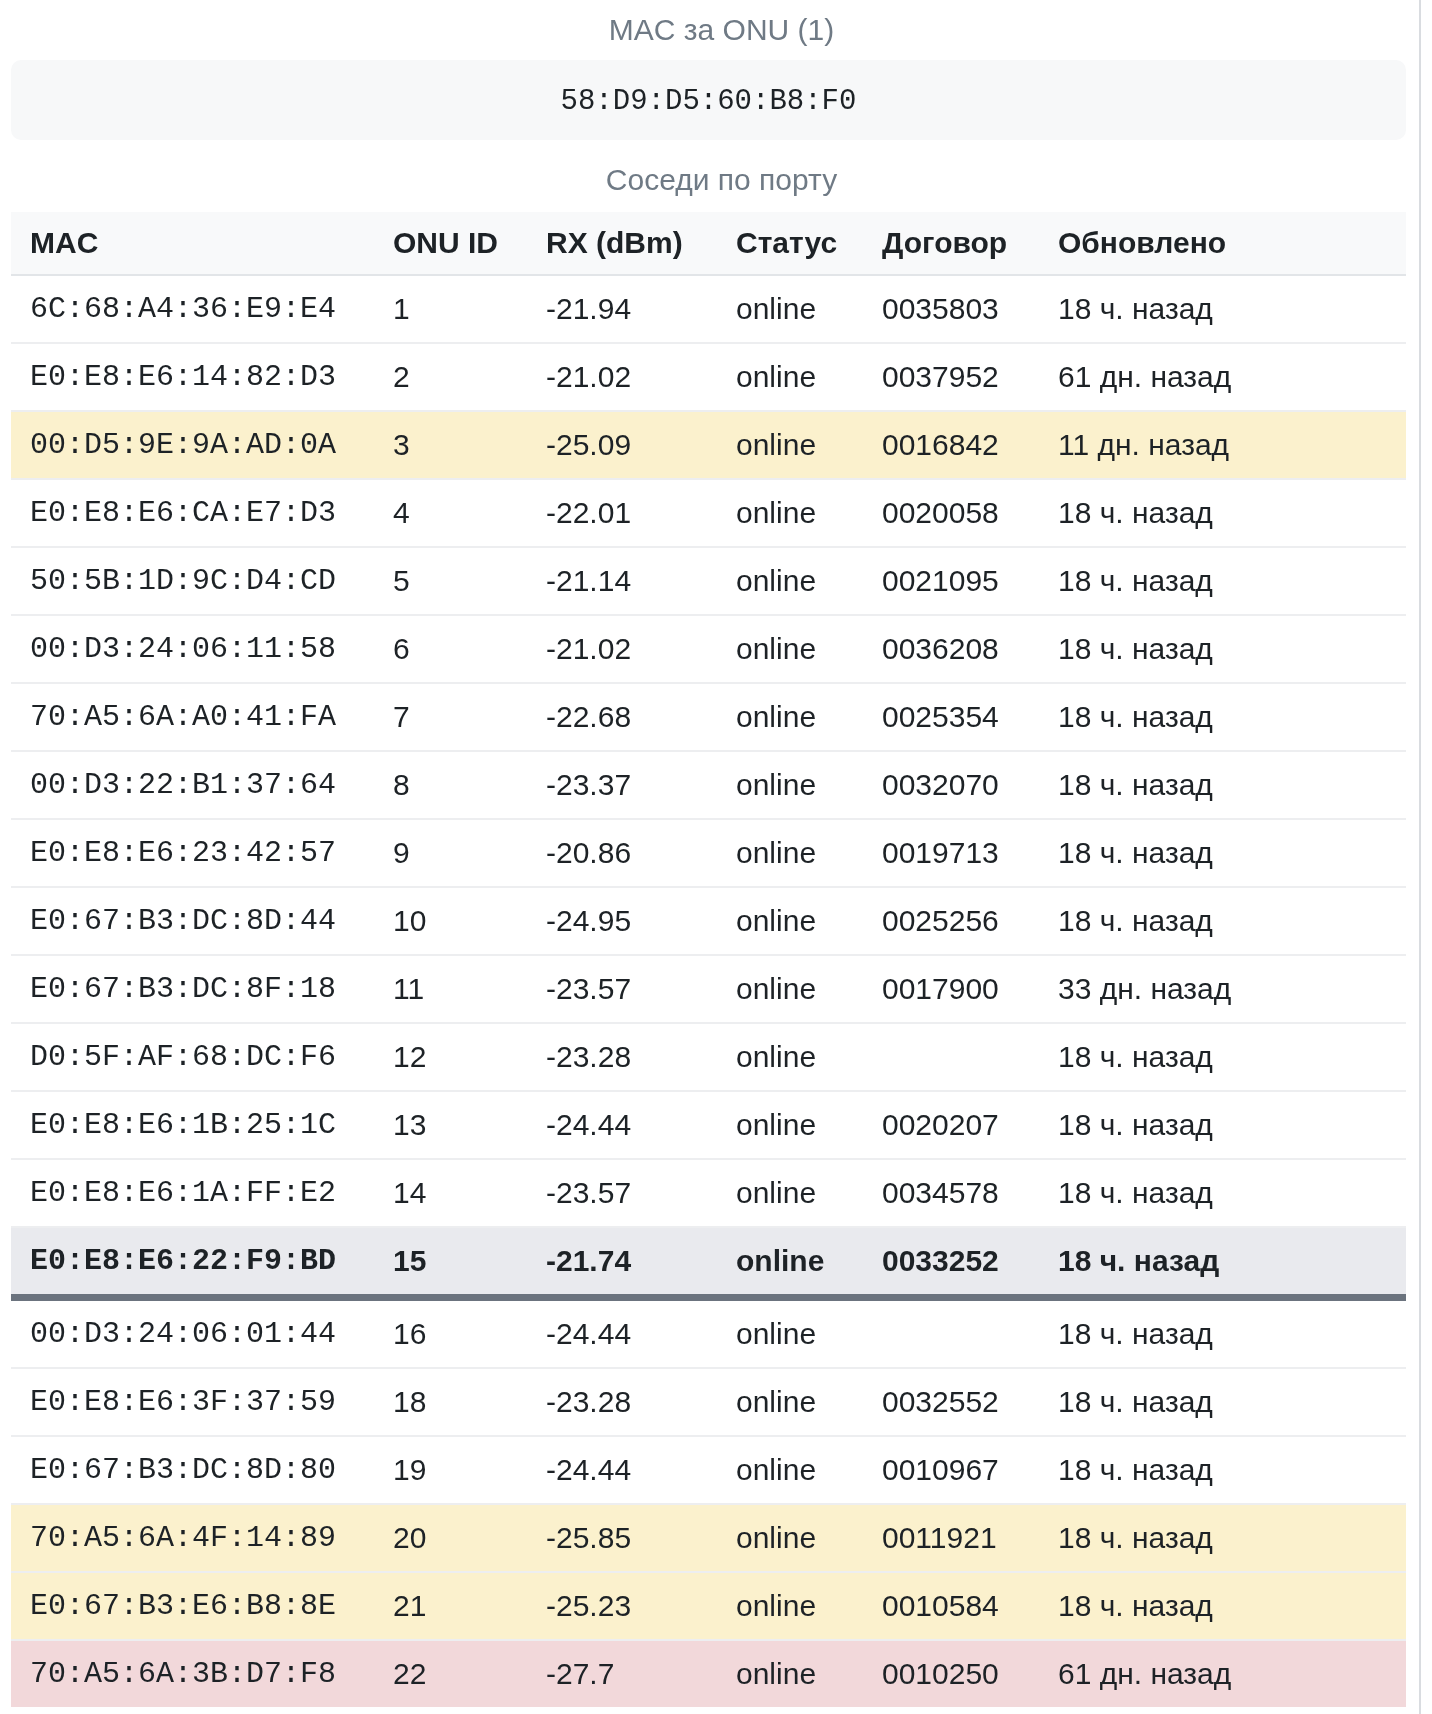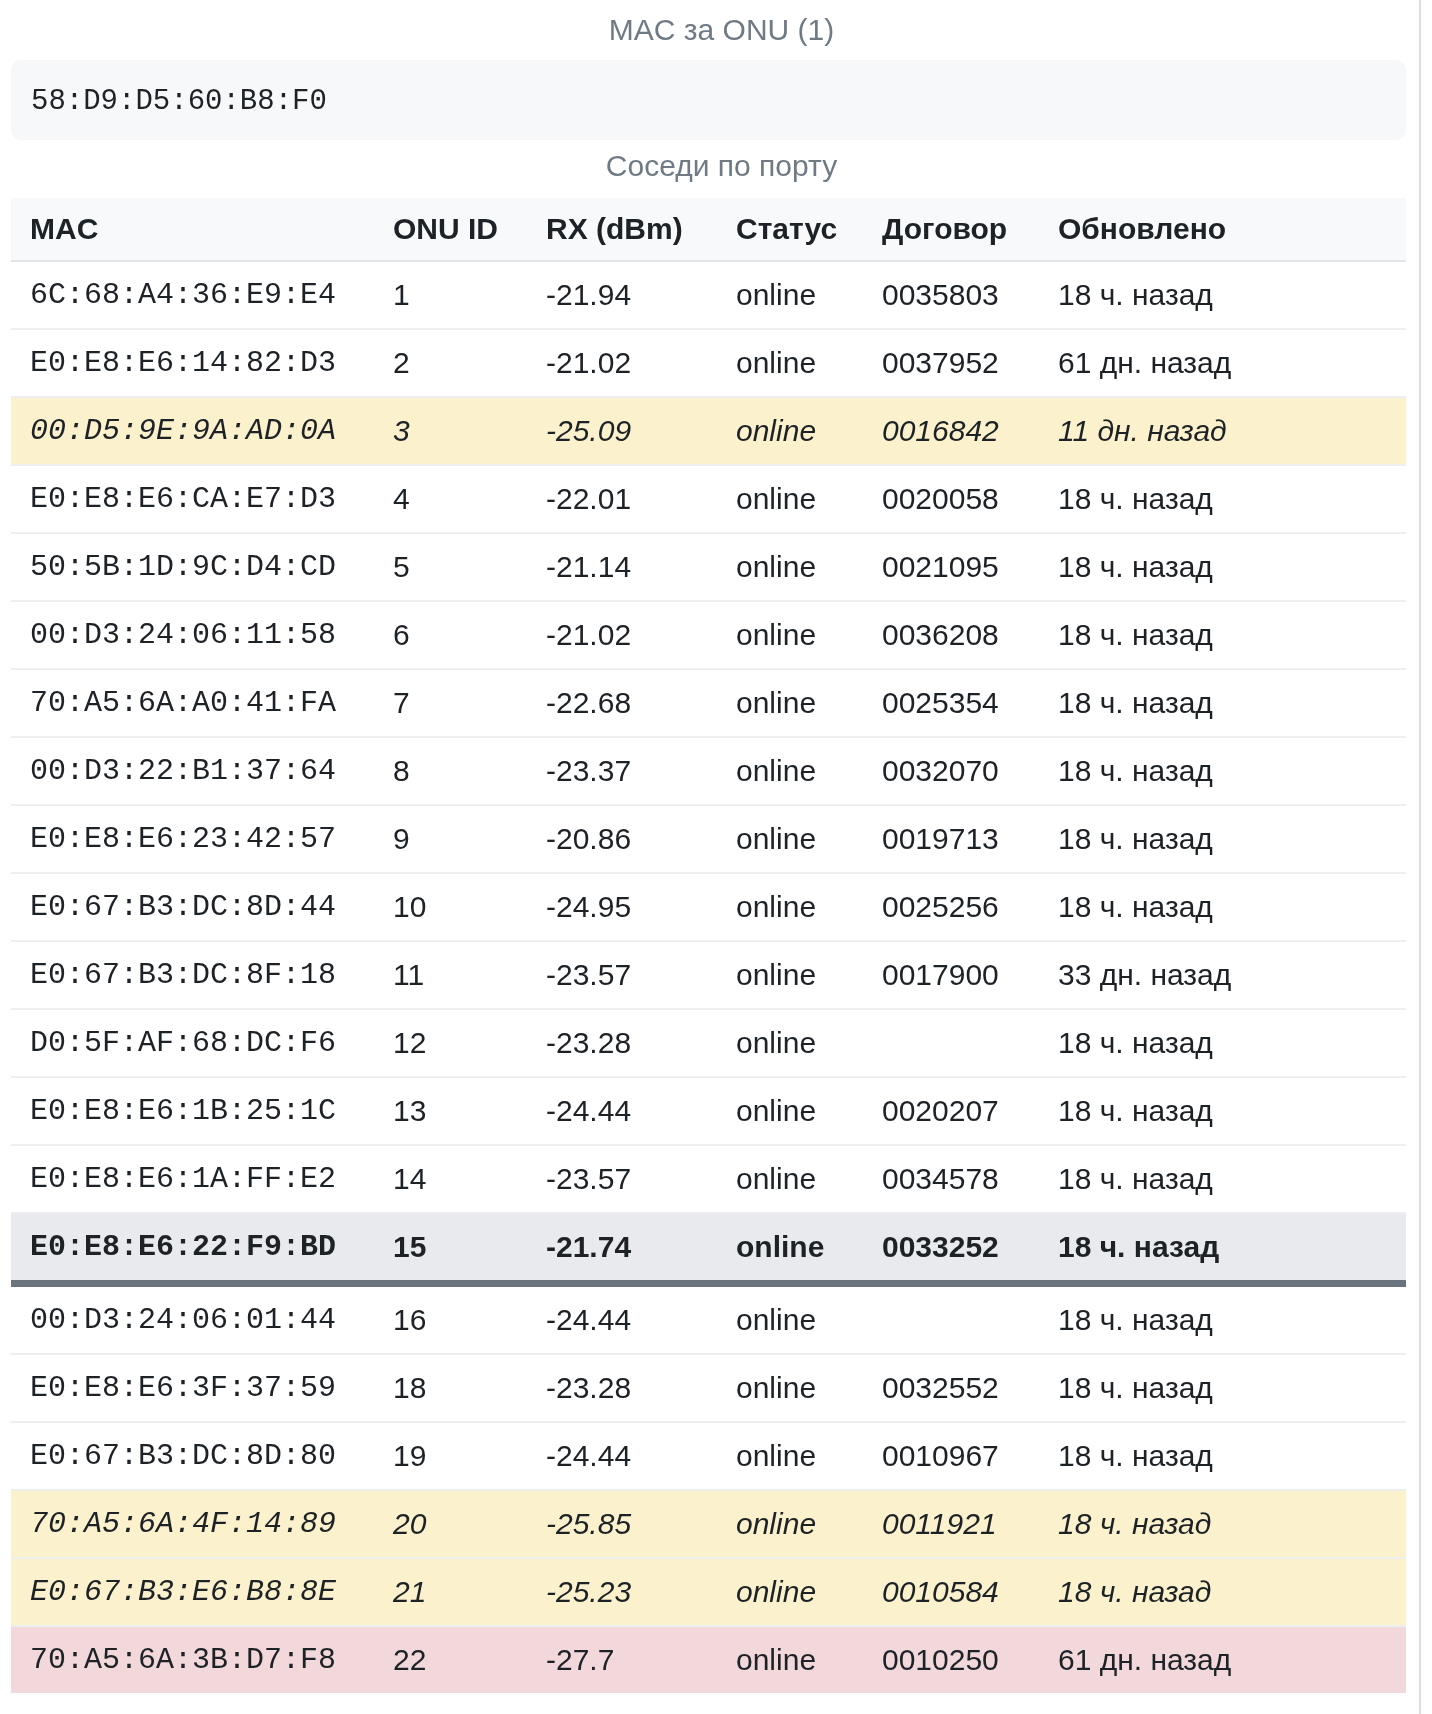--- a/index.html
+++ b/index.html
@@ -26,26 +26,27 @@
   .page-edge-line{
     position:absolute;top:0;left:1419px;width:2px;height:1714px;
     background:var(--page-edge);
   }
   .section-title{
     color:var(--section-title);
     font-size:30px;line-height:36px;
     margin:4px 0 12px 11px;
     text-align:center;
   }
-  .section-title.neighbors{margin-top:8px;margin-bottom:14px;}
+  .section-title.neighbors{margin-top:22px;margin-bottom:14px;}
   .code-box{
     width:1395px;margin-left:11px;
     background:var(--codebox-bg);
     border-radius:10px;
     padding:22px 20px;
+    text-align:center;
   }
   .mono{
     font-family:"Liberation Mono","DejaVu Sans Mono",monospace;
     font-size:29px;
   }
   table.neighbors{
     margin-left:11px;width:1395px;
     border-collapse:collapse;table-layout:fixed;
   }
   table.neighbors th, table.neighbors td{
@@ -57,21 +58,21 @@
   table.neighbors thead th{
     background:var(--header-bg);
     font-weight:bold;font-size:30px;
     padding-top:13px;padding-bottom:13px;
     border-bottom:2px solid #e2e5e8;
   }
   table.neighbors tbody tr{border-top:2px solid var(--row-border);}
   table.neighbors tbody tr:first-child{border-top:none;}
   table.neighbors td{font-size:30px;}
   td.mac-cell{font-family:"Liberation Mono","DejaVu Sans Mono",monospace;font-size:29px;}
-  tr.hl-warning{background:var(--warning-row);font-style:italic;}
+  tr.hl-warning{background:var(--warning-row);}
   tr.hl-danger{background:var(--danger-row);}
   tr.hl-active{
     background:var(--active-row);
     font-weight:bold;
     border-bottom:7px solid var(--active-border);
   }
   tr.hl-active + tr{border-top:none;}
 </style>
 </head>
 <body>

